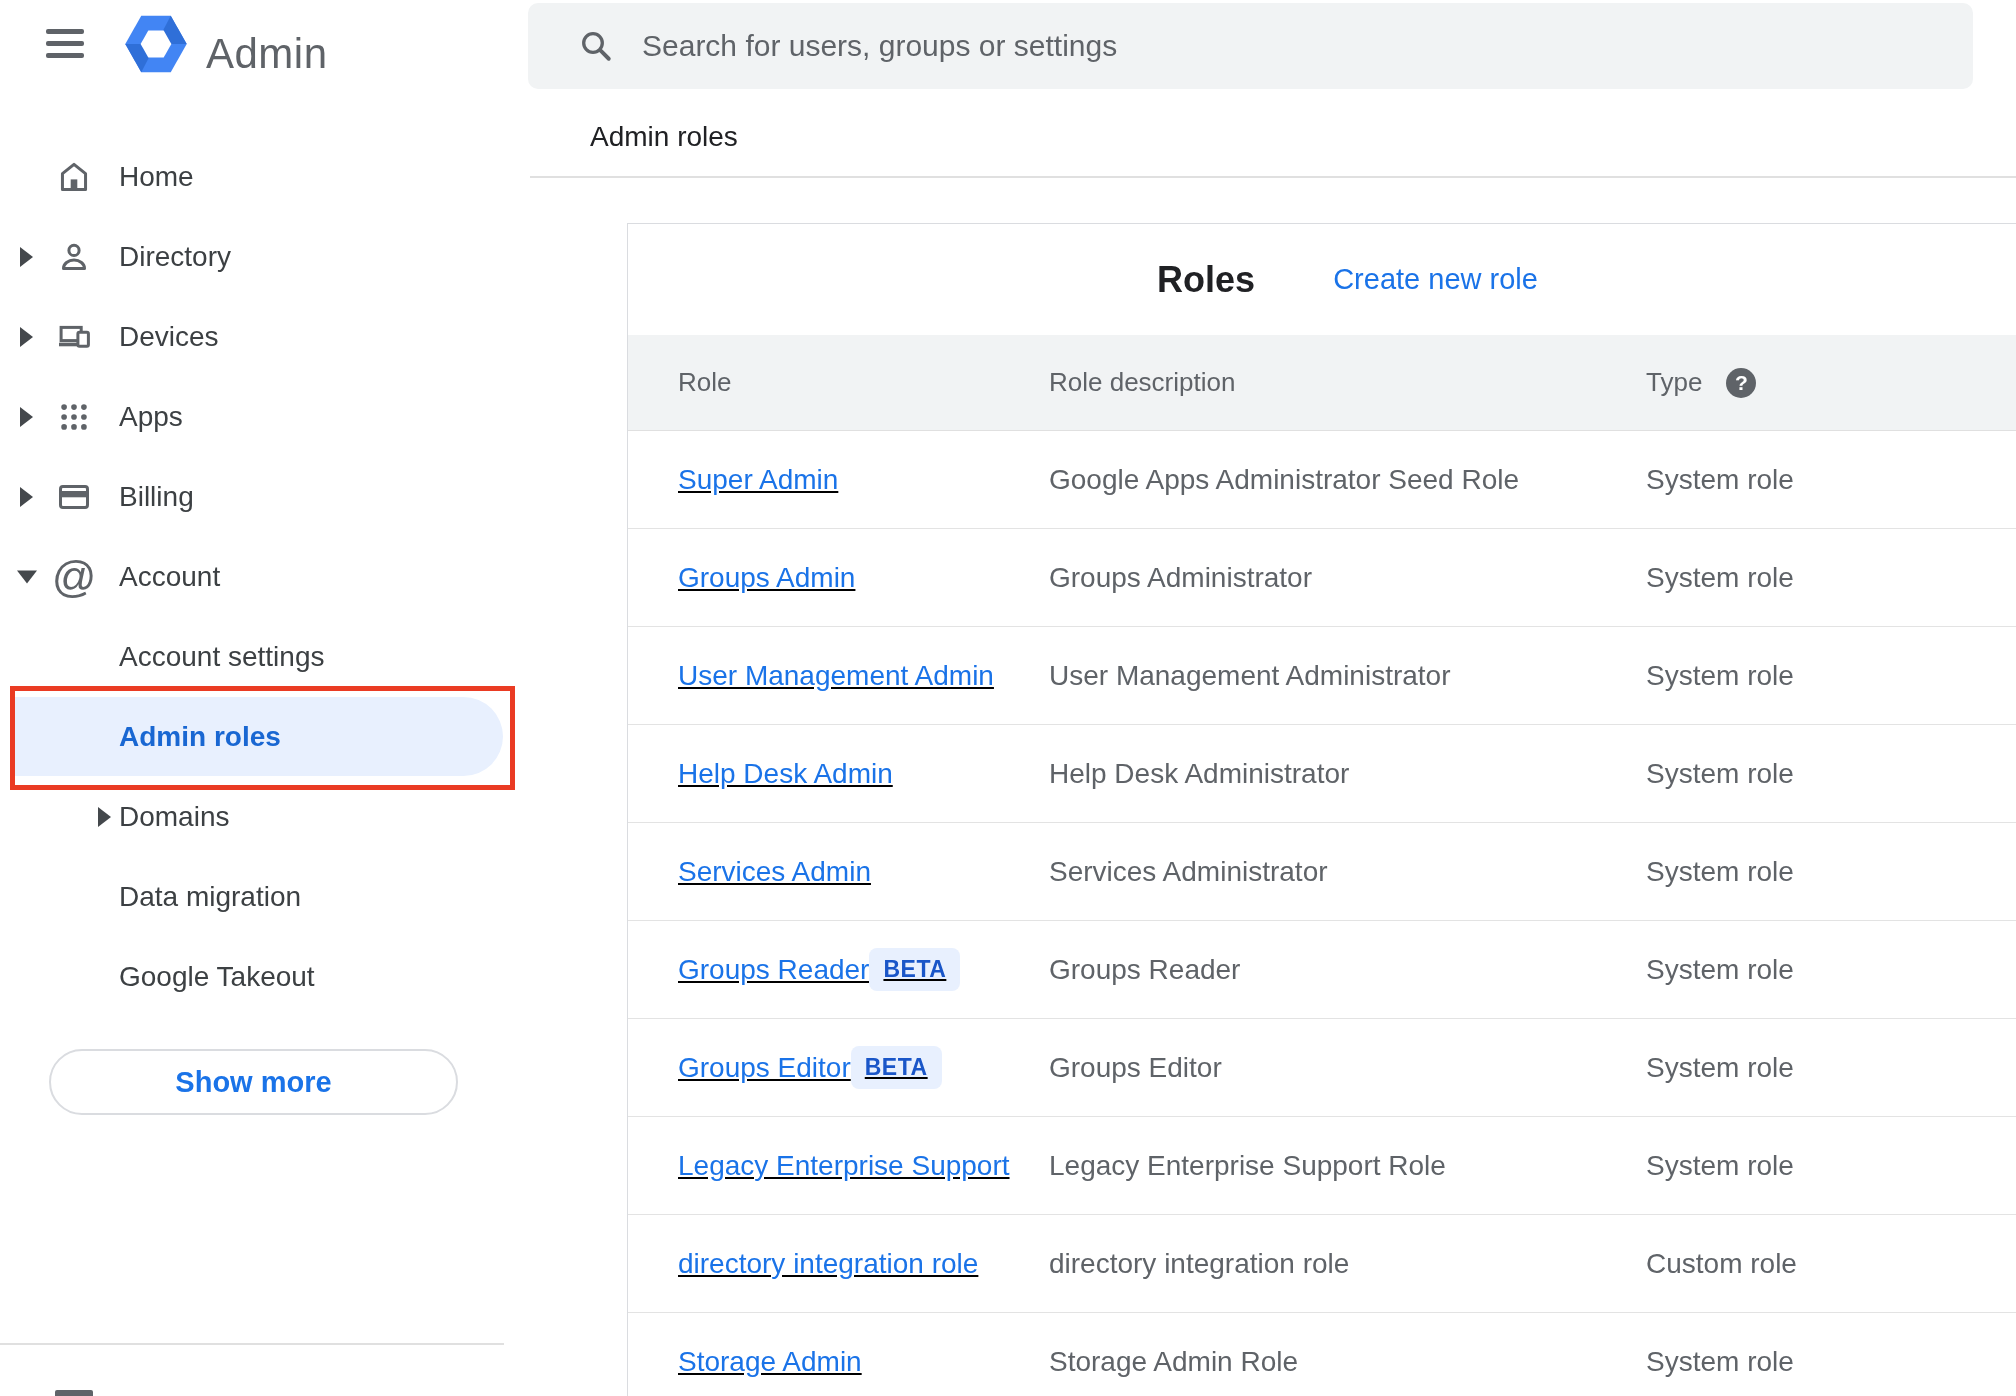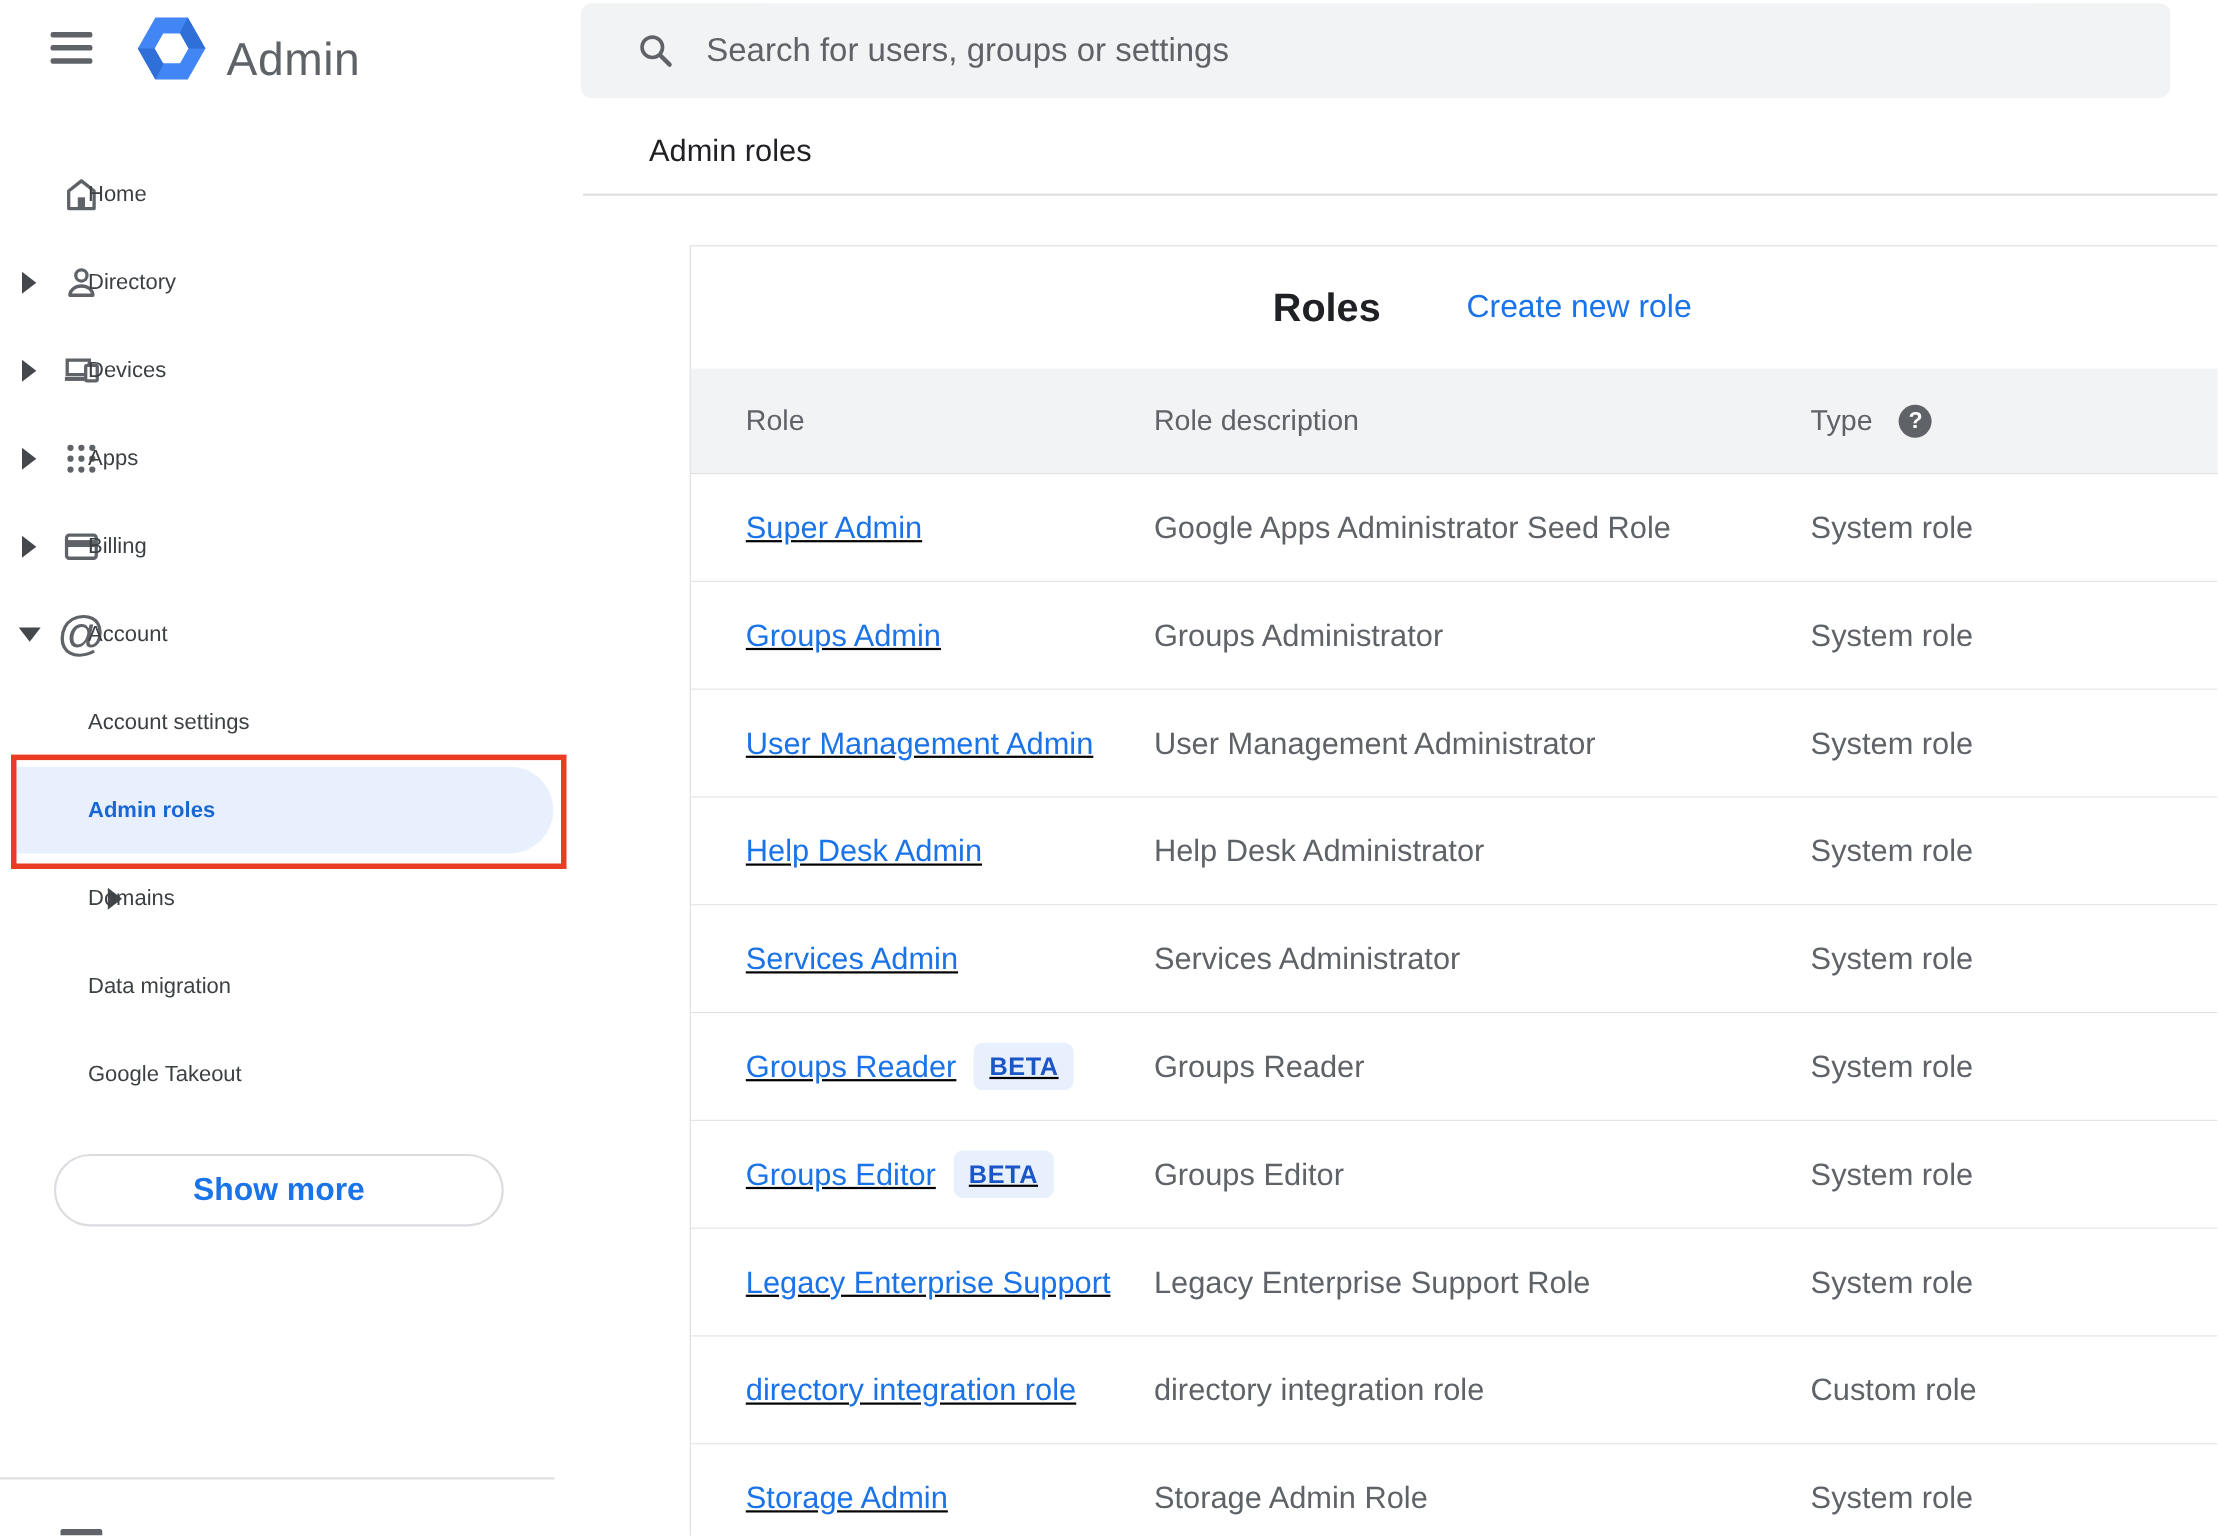--- a/index.html
+++ b/index.html
@@ -39,21 +39,21 @@
     font-size:30px;color:#202124;font-family:"Liberation Sans",sans-serif;}
   .searchbar input::placeholder{color:var(--text-muted);opacity:1;}
 
   
   .breadcrumb{position:absolute;left:590px;top:121px;font-size:28px;color:#202124;}
   .top-divider{position:absolute;left:530px;right:0;top:176px;height:1.5px;background:var(--divider);}
 
   
   .sidebar{position:absolute;left:0;top:137px;width:530px;}
   .nav-item{position:relative;height:80px;display:flex;align-items:center;cursor:pointer;}
-  .nav-item .label{position:relative;z-index:1;margin-left:80px;font-size:20px;color:var(--text-dark);}
+  .nav-item .label{position:relative;z-index:1;margin-left:119px;font-size:28px;color:var(--text-dark);}
   .nav-item.selected .label{color:var(--selected-blue);font-weight:bold;}
   .nav-item .icon-box{position:absolute;left:56px;top:50%;transform:translateY(-50%);width:36px;height:36px;
     display:flex;align-items:center;justify-content:center;}
   .at-glyph{font-size:44px;color:var(--icon-gray);line-height:36px;}
   .arrow-right{position:absolute;left:20px;top:50%;transform:translateY(-50%);width:0;height:0;
     border-top:10px solid transparent;border-bottom:10px solid transparent;border-left:13px solid #44484c;}
   .arrow-right.sub{left:98px;}
   .arrow-down{position:absolute;left:17px;top:50%;transform:translateY(-50%);width:0;height:0;
     border-left:10px solid transparent;border-right:10px solid transparent;border-top:13px solid #44484c;}
   .pill{position:absolute;left:15px;top:0;height:79px;width:488px;background:var(--selected-bg);
@@ -79,21 +79,21 @@
     display:grid;grid-template-columns:371px 597px auto;align-items:center;padding-left:50px;}
   .thead .th{font-size:26px;color:var(--text-muted);}
   .type-th{display:flex;align-items:center;gap:24px;}
   .help-circle{width:30px;height:30px;border-radius:50%;background:var(--icon-gray);color:#fff;
     font-size:21px;font-weight:bold;display:flex;align-items:center;justify-content:center;cursor:pointer;}
 
   .trow{height:98px;border-bottom:1px solid #e3e3e3;display:grid;grid-template-columns:371px 597px auto;
     align-items:center;padding-left:50px;}
   .role-cell{display:flex;align-items:center;text-decoration:underline;}
   .role-link{font-size:28px;color:var(--link-blue);text-decoration:none;cursor:pointer;}
-  .beta-badge{margin-left:16px;background:var(--beta-bg);color:var(--beta-text);font-size:23px;
+  .beta-badge{background:var(--beta-bg);color:var(--beta-text);font-size:23px;
     font-weight:bold;padding:8px 14px;border-radius:8px;letter-spacing:0.5px;}
   .desc-cell,.type-cell{font-size:28px;color:var(--text-muted);}
 </style>
 </head>
 <body>
 
 <div class="hamburger">
   <div class="bar"></div>
     <div class="bar"></div>
     <div class="bar"></div>

